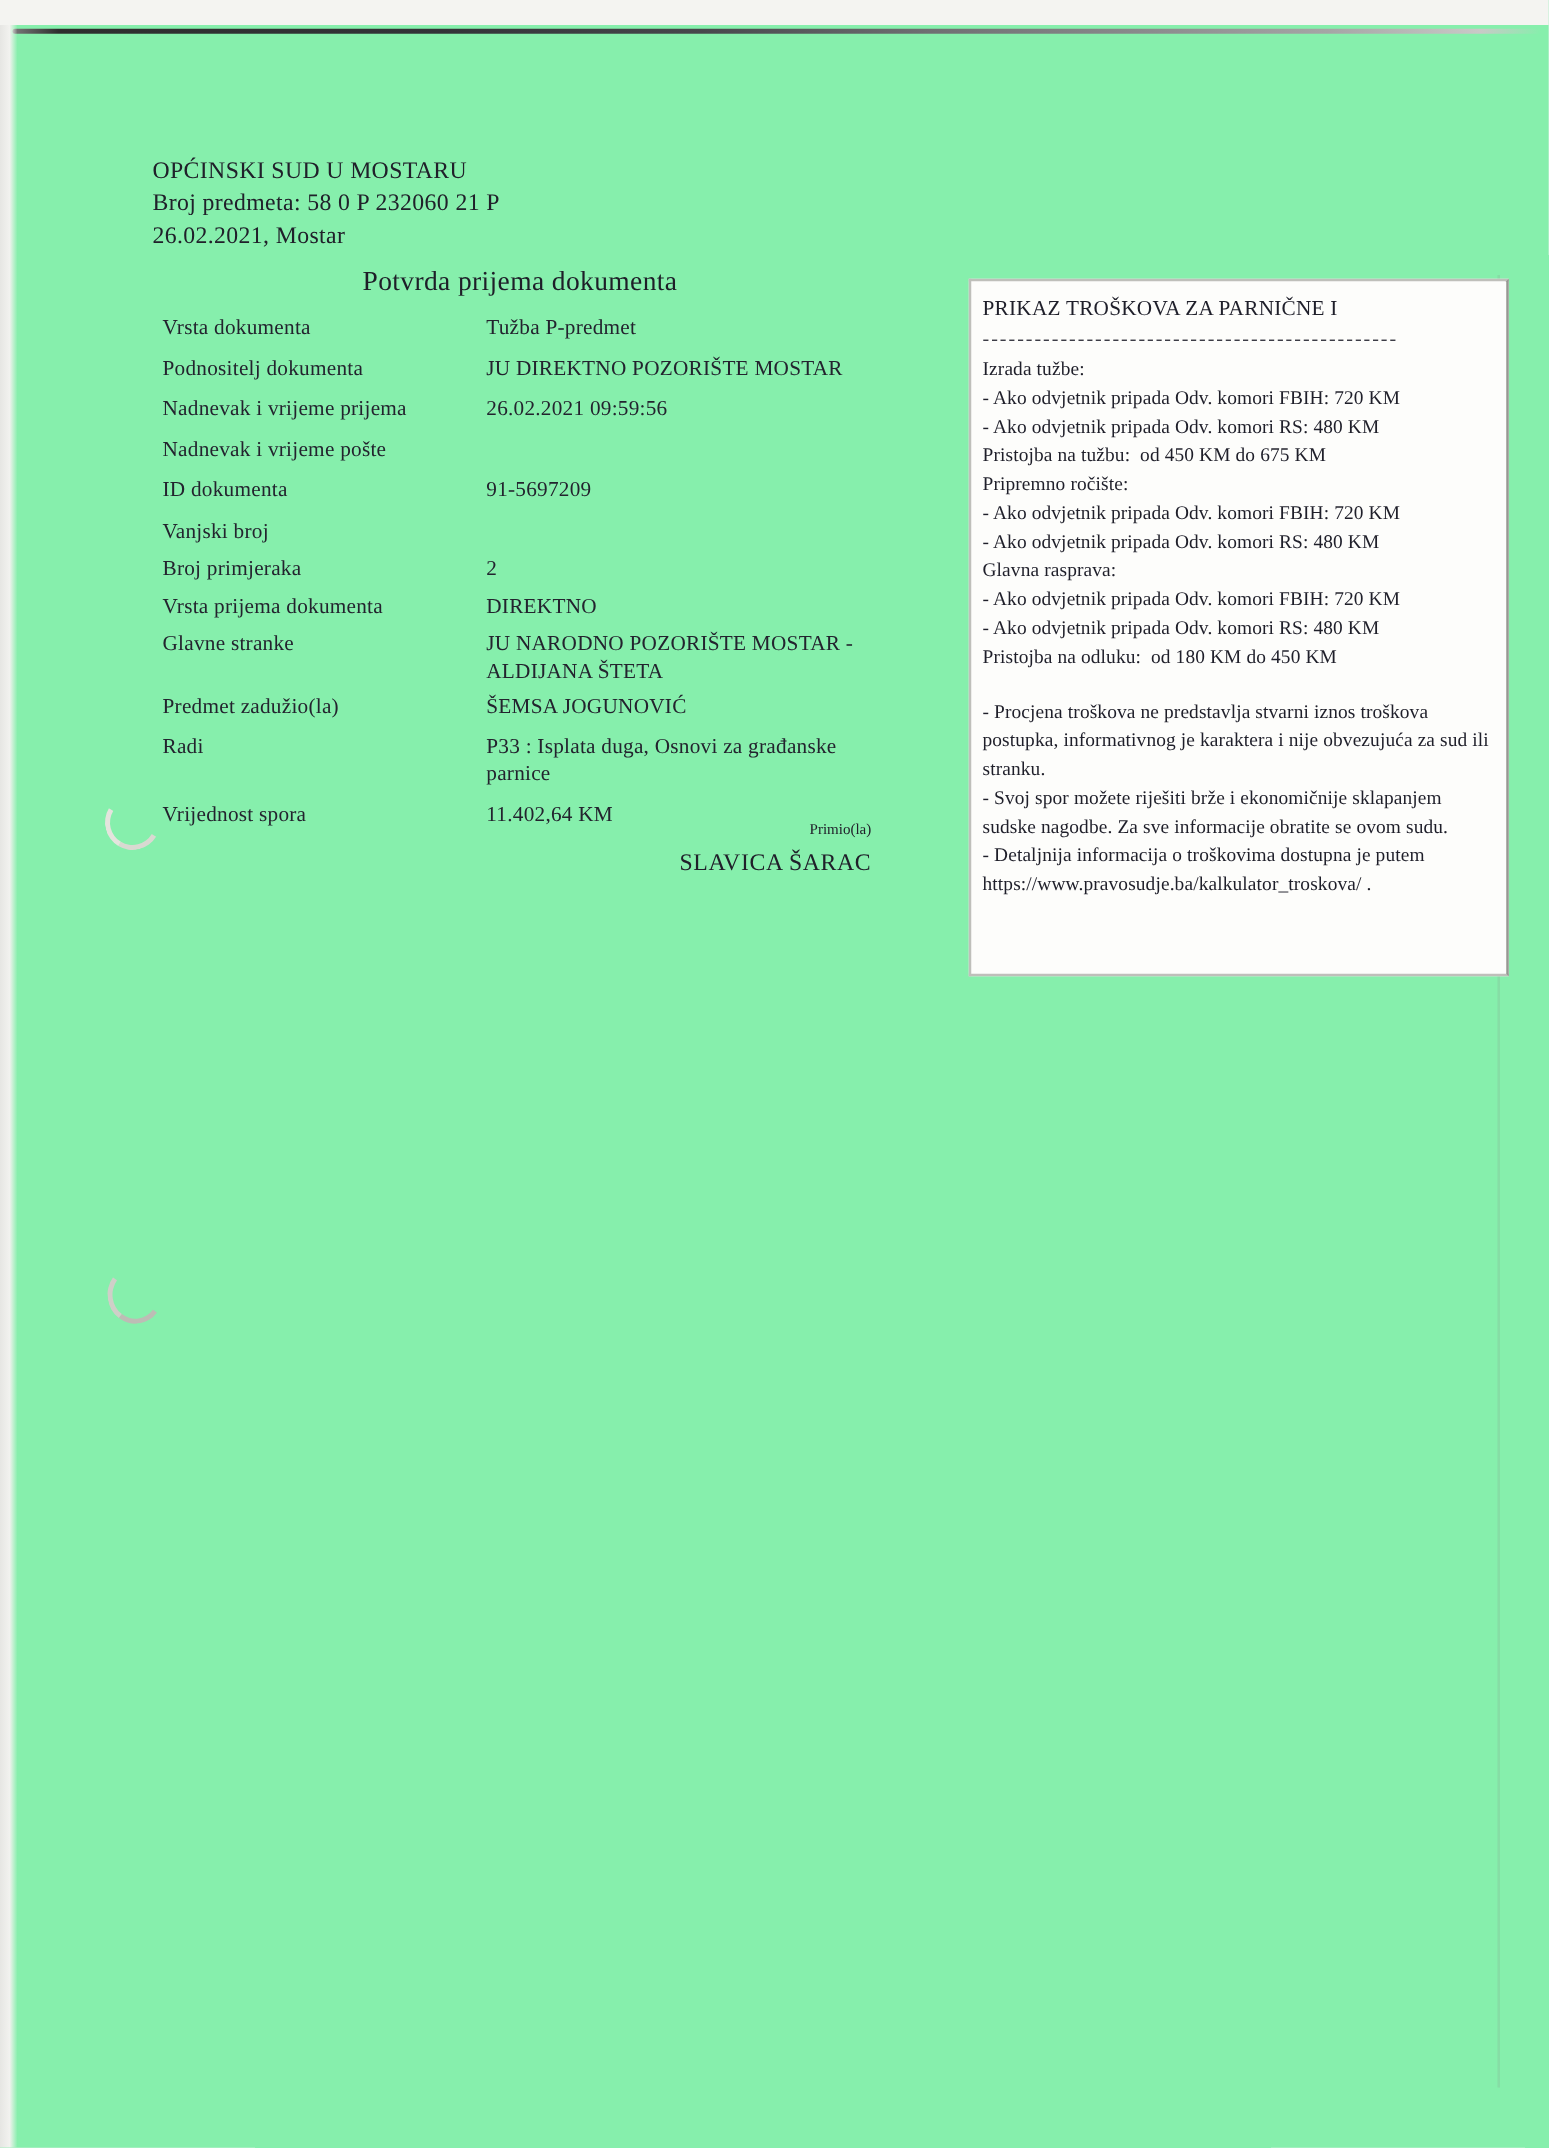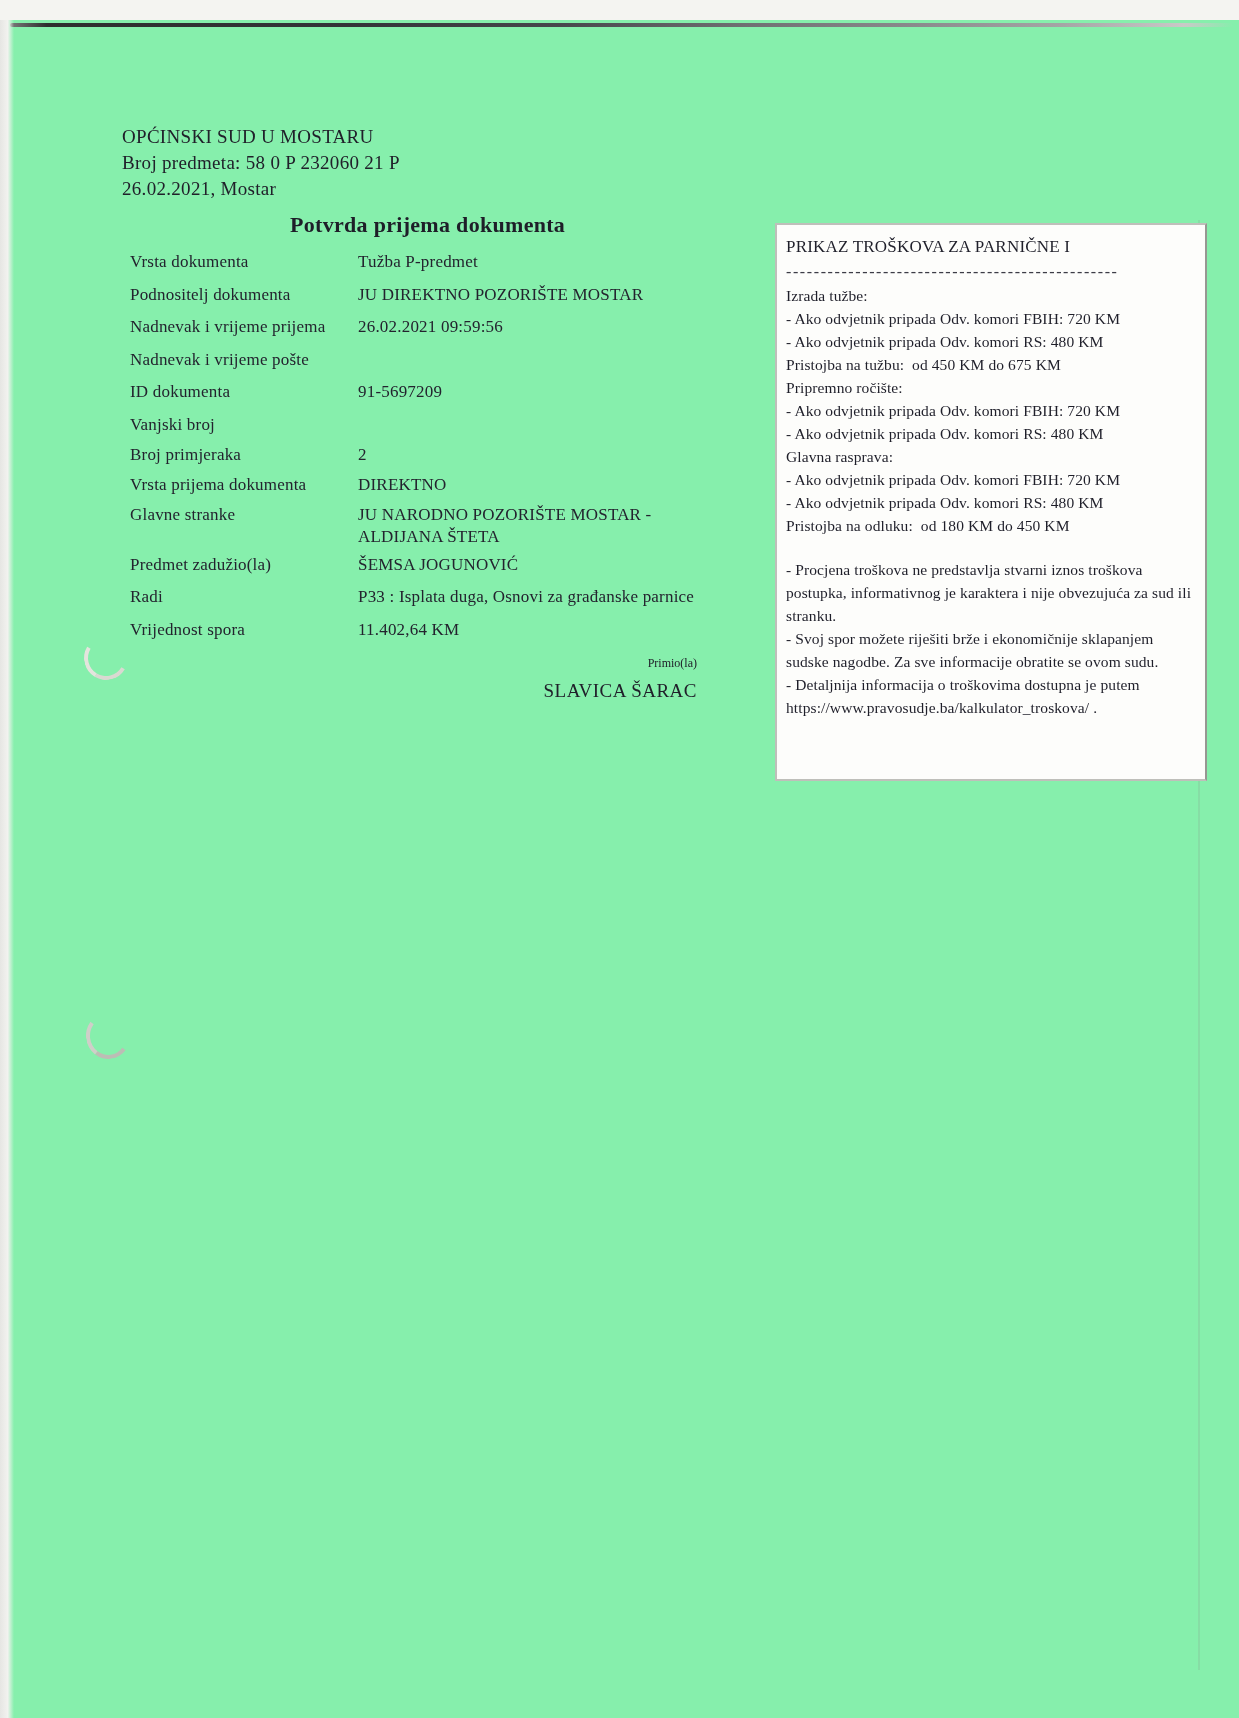--- a/index.html
+++ b/index.html
@@ -47,31 +47,31 @@
     transform: rotate(-8deg);
   }
   
   .court-header {
     position: absolute; left: 122px; top: 104px;
     font-size: 19px; line-height: 26px; letter-spacing: 0.3px;
     color: #20202a;
   }
   .page-title {
     position: absolute; left: 290px; top: 192px;
-    font-size: 22px; font-weight: bold; letter-spacing: 0.3px;
+    font-size: 22px; font-weight: normal; letter-spacing: 0.3px;
     color: #1e1e28;
   }
   
   .fields {
     position: absolute; left: 130px; top: 231px; width: 575px;
     font-size: 17px; letter-spacing: 0.2px;
   }
   .field-row {
     display: grid; grid-template-columns: 228px 1fr;
-    line-height: 22px; margin-bottom: 10.5px;
+    line-height: 22px; margin-bottom: 10.5px; gap: 31px;
   }
   .field-row:nth-child(6), .field-row:nth-child(7), .field-row:nth-child(8) { margin-bottom: 8px; }
   .field-row:nth-child(9) { margin-bottom: 6px; }
   .field-value { white-space: pre-line; }
   
   .signature {
     position: absolute; left: 402px; top: 632px; width: 295px;
     text-align: right; color: #20202a;
   }
   .signature .received-label { font-size: 12px; line-height: 22px; }

